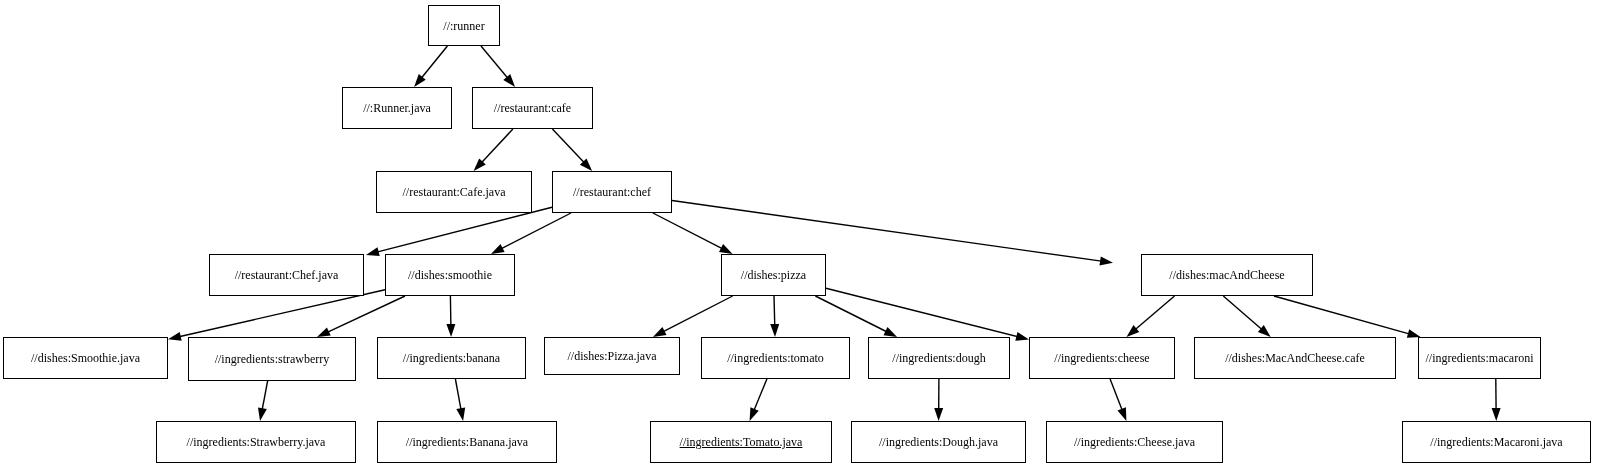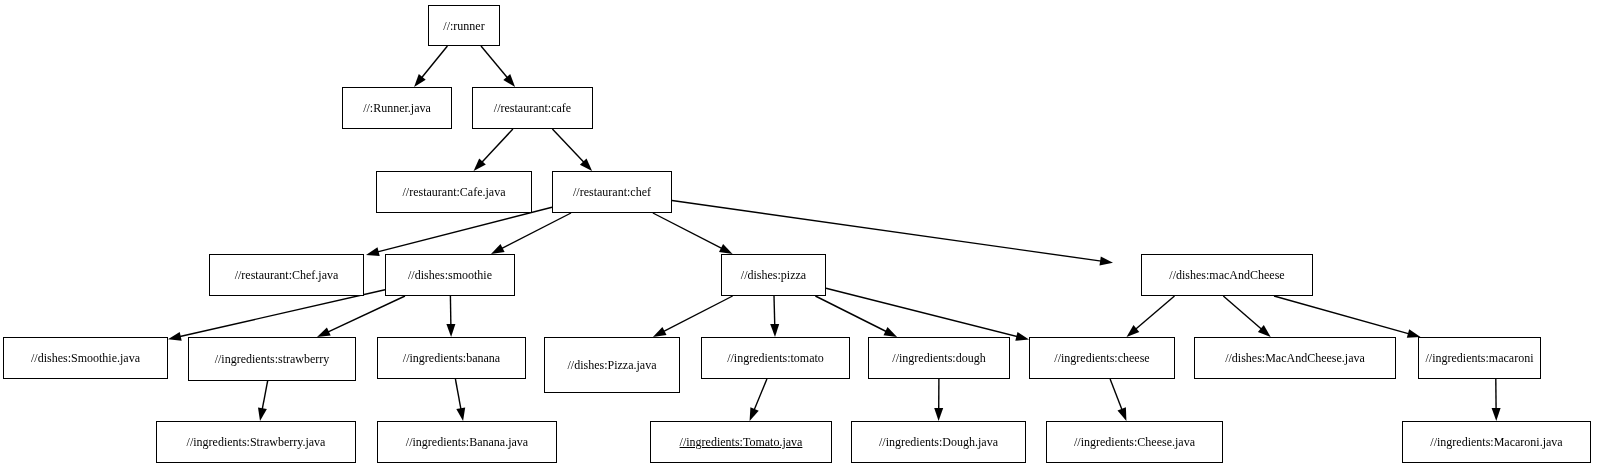--- a/index.html
+++ b/index.html
@@ -129,34 +129,34 @@
       </div>
       <div class="graph-node" style="left: 3px; top: 337px; width: 165px; height: 42px;">
         <span class="node-label">//dishes:Smoothie.java</span>
       </div>
       <div class="graph-node" style="left: 188px; top: 337px; width: 168px; height: 44px;">
         <span class="node-label">//ingredients:strawberry</span>
       </div>
       <div class="graph-node" style="left: 377px; top: 337px; width: 149px; height: 42px;">
         <span class="node-label">//ingredients:banana</span>
       </div>
-      <div class="graph-node" style="left: 544px; top: 337px; width: 136px; height: 56px;">
+      <div class="graph-node" style="left: 544px; top: 337px; width: 136px; height: 38px;">
         <span class="node-label">//dishes:Pizza.java</span>
       </div>
       <div class="graph-node" style="left: 701px; top: 337px; width: 149px; height: 42px;">
         <span class="node-label">//ingredients:tomato</span>
       </div>
       <div class="graph-node" style="left: 868px; top: 337px; width: 142px; height: 42px; text-align: center;">
         <span class="node-label">//ingredients:dough</span>
       </div>
       <div class="graph-node" style="left: 1029px; top: 337px; width: 146px; height: 42px;">
         <span class="node-label">//ingredients:cheese</span>
       </div>
       <div class="graph-node" style="left: 1194px; top: 337px; width: 202px; height: 42px;">
-        <span class="node-label">//dishes:MacAndCheese.java</span>
+        <span class="node-label">//dishes:MacAndCheese.cafe</span>
       </div>
       <div class="graph-node" style="left: 1418px; top: 337px; width: 123px; height: 42px;">
         <span class="node-label">//ingredients:macaroni</span>
       </div>
       <div class="graph-node" style="left: 156px; top: 421px; width: 200px; height: 42px;">
         <span class="node-label">//ingredients:Strawberry.java</span>
       </div>
       <div class="graph-node" style="left: 377px; top: 421px; width: 180px; height: 42px;">
         <span class="node-label">//ingredients:Banana.java</span>
       </div>

